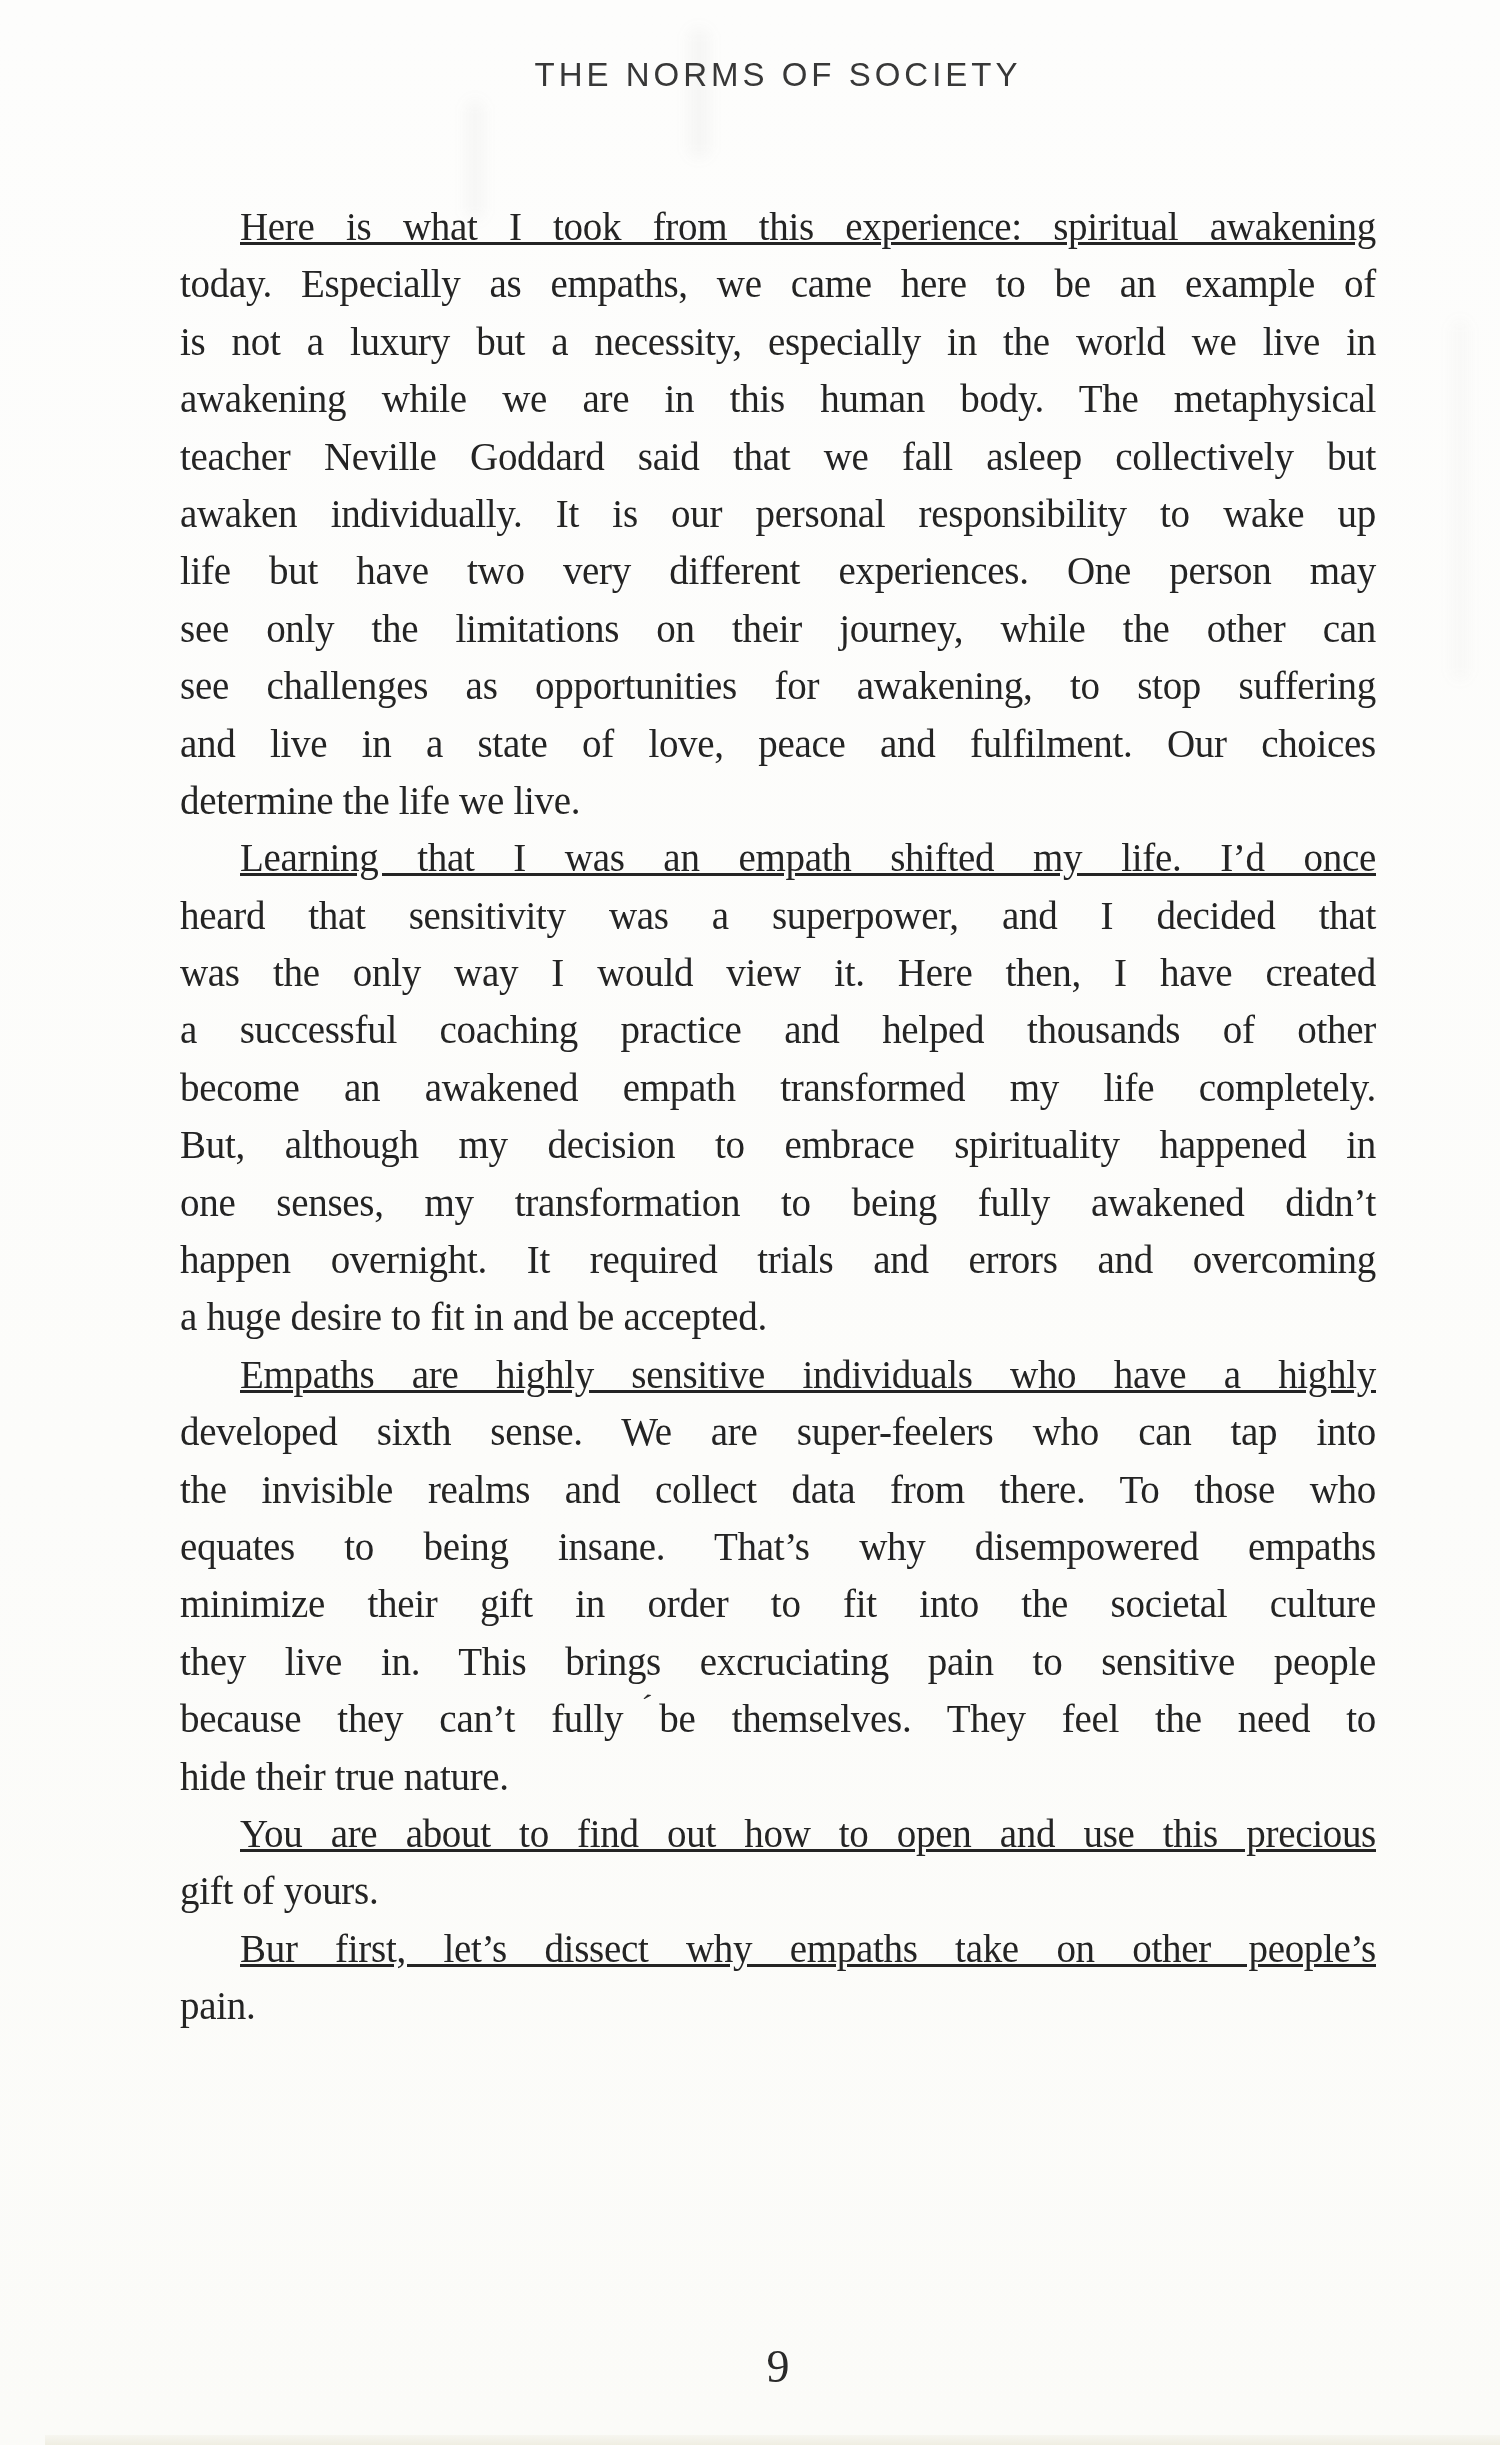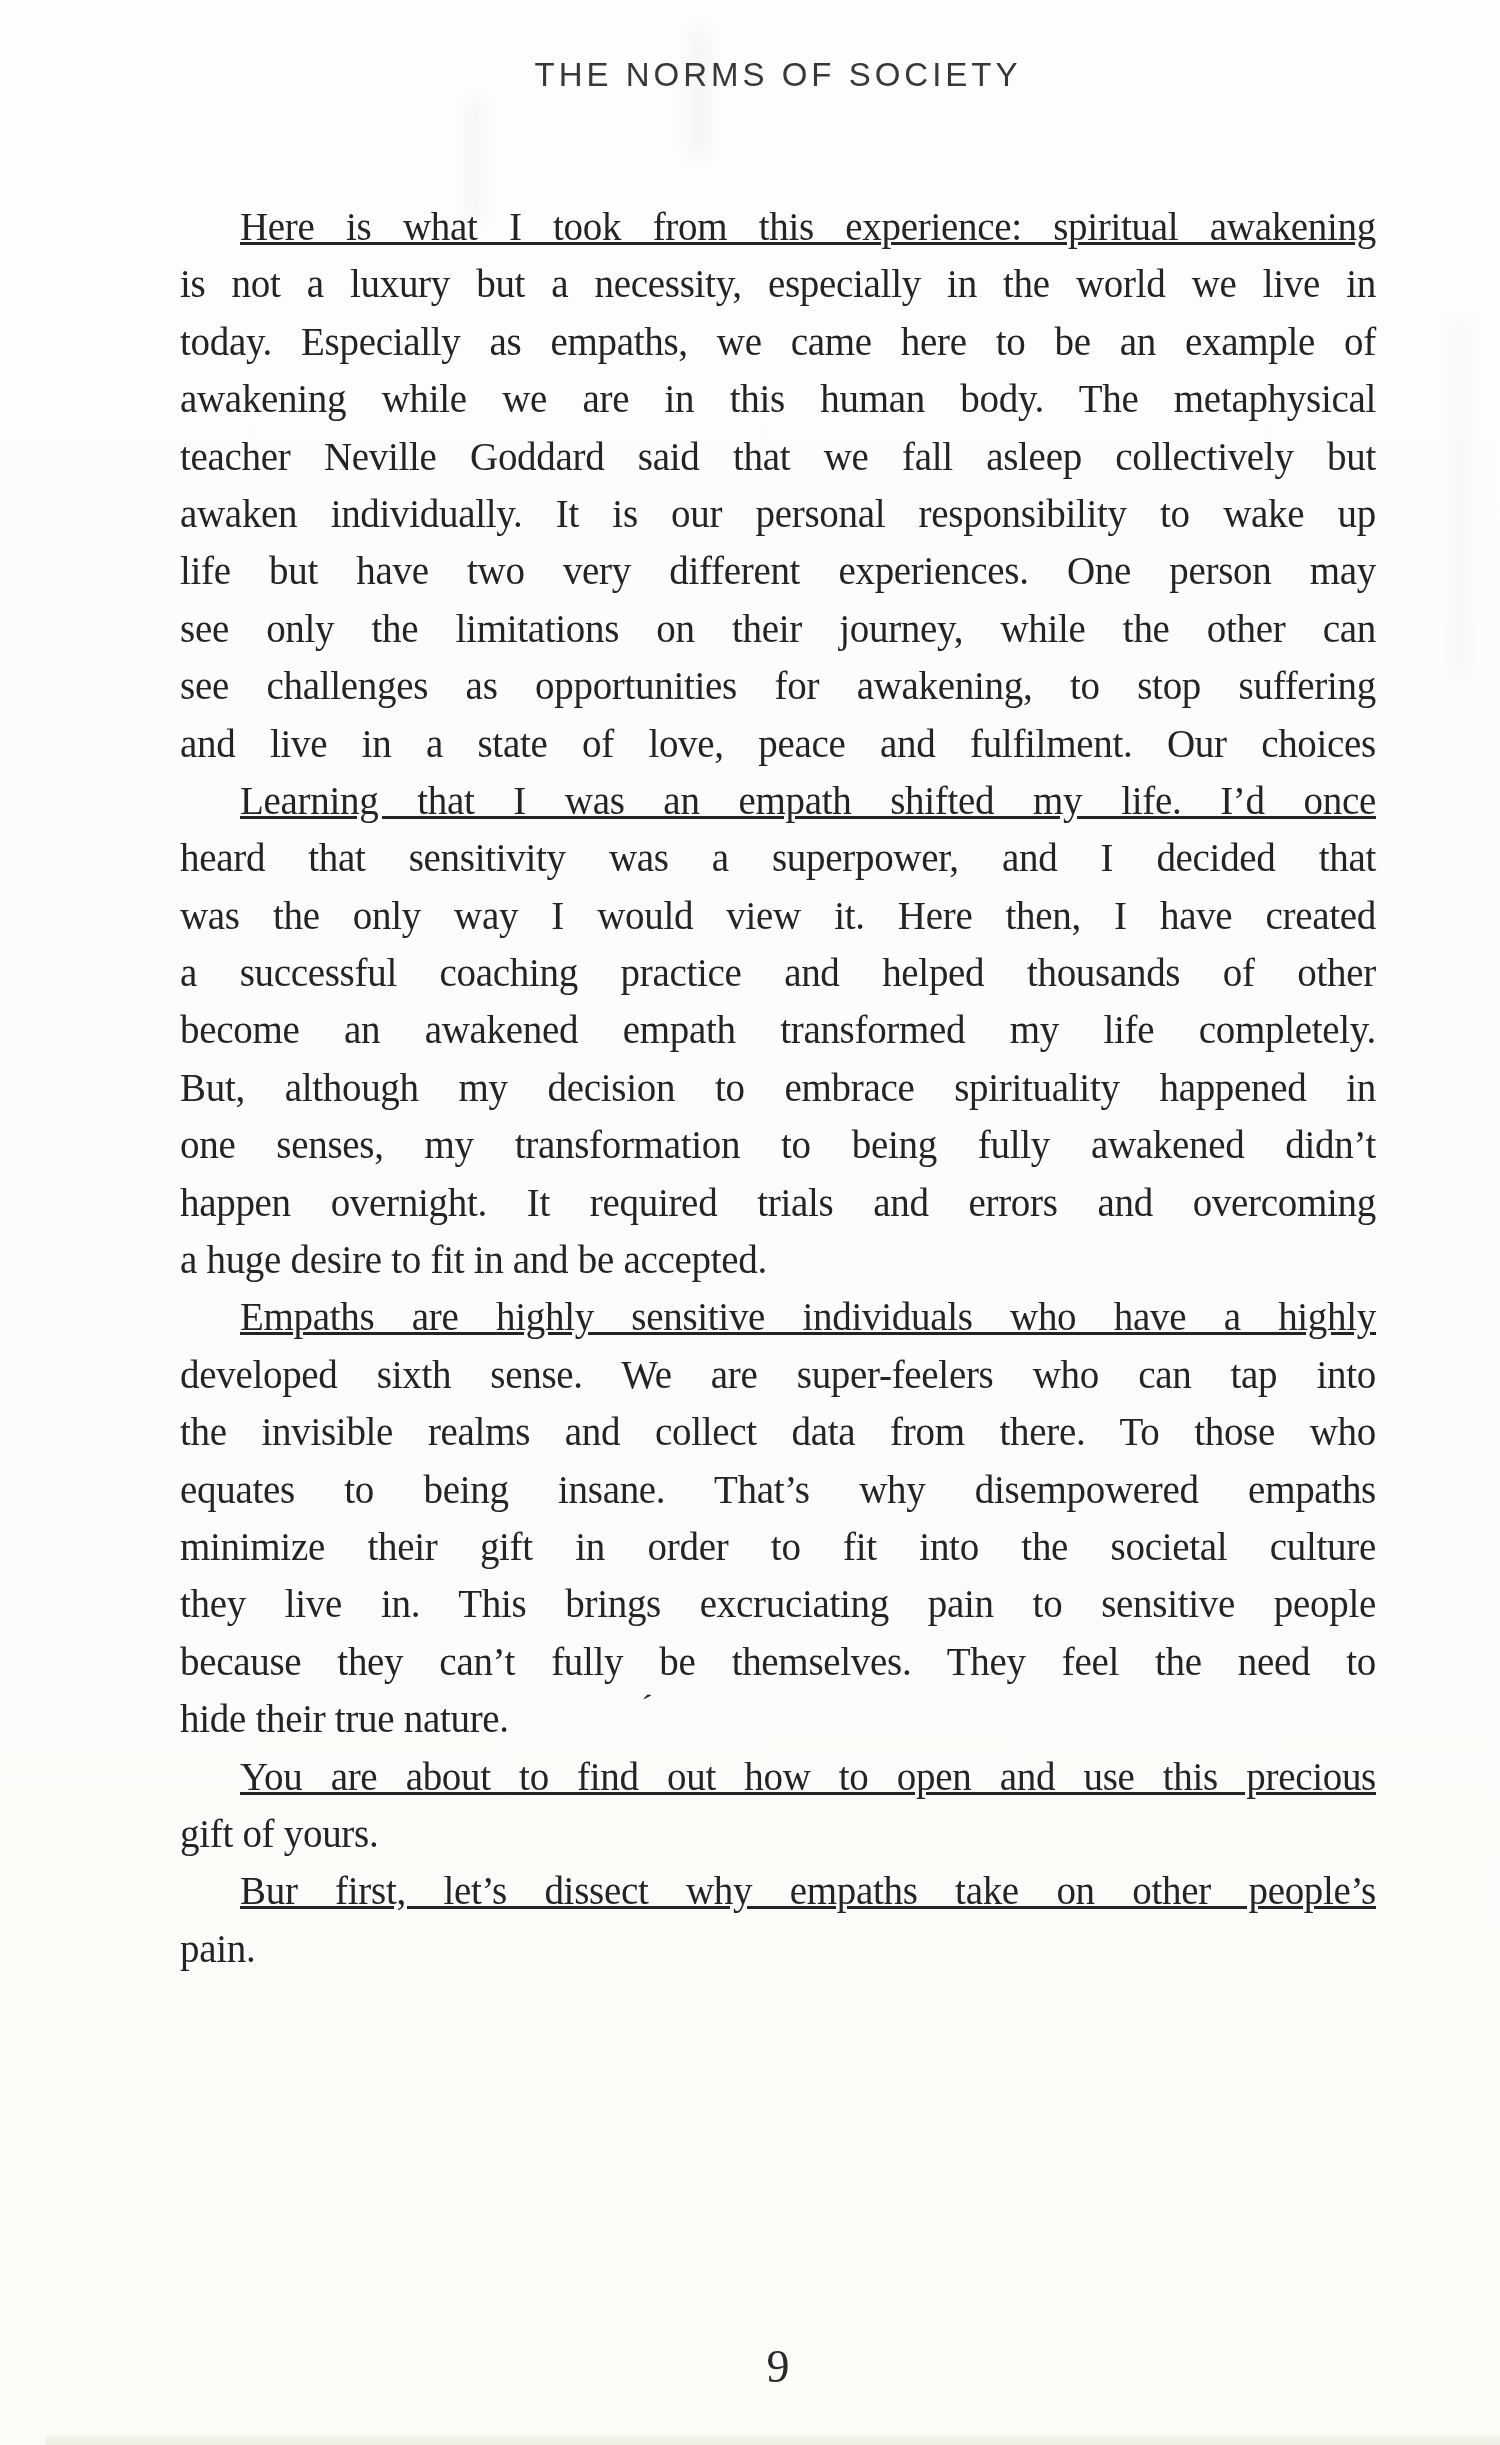--- a/index.html
+++ b/index.html
@@ -80,29 +80,30 @@
 <div class="page">
   <div class="smudge s1"></div>
   <div class="smudge s2"></div>
   <div class="smudge s3"></div>
 
   <div class="running-header">THE NORMS OF SOCIETY</div>
 
   <div class="body-text" id="body-text">
       <div class="paragraph">
         <div class="text-line first">Here is what I took from this experience: spiritual awakening</div>
+        <div class="text-line">today. Especially as empaths, we came here to be an example of</div>
         <div class="text-line">is not a luxury but a necessity, especially in the world we live in</div>
-        <div class="text-line">today. Especially as empaths, we came here to be an example of</div>
         <div class="text-line">awakening while we are in this human body. The metaphysical</div>
         <div class="text-line">teacher Neville Goddard said that we fall asleep collectively but</div>
         <div class="text-line">awaken individually. It is our personal responsibility to wake up</div>
         <div class="text-line">life but have two very different experiences. One person may</div>
         <div class="text-line">see only the limitations on their journey, while the other can</div>
         <div class="text-line">see challenges as opportunities for awakening, to stop suffering</div>
         <div class="text-line">and live in a state of love, peace and fulfilment. Our choices</div>
+        <div class="text-line last">determine the life we live.</div>
       </div>
       <div class="paragraph">
         <div class="text-line first">Learning that I was an empath shifted my life. I’d once</div>
         <div class="text-line">heard that sensitivity was a superpower, and I decided that</div>
         <div class="text-line">was the only way I would view it. Here then, I have created</div>
         <div class="text-line">a successful coaching practice and helped thousands of other</div>
         <div class="text-line">become an awakened empath transformed my life completely.</div>
         <div class="text-line">But, although my decision to embrace spirituality happened in</div>
         <div class="text-line">one senses, my transformation to being fully awakened didn’t</div>
         <div class="text-line">happen overnight. It required trials and errors and overcoming</div>

